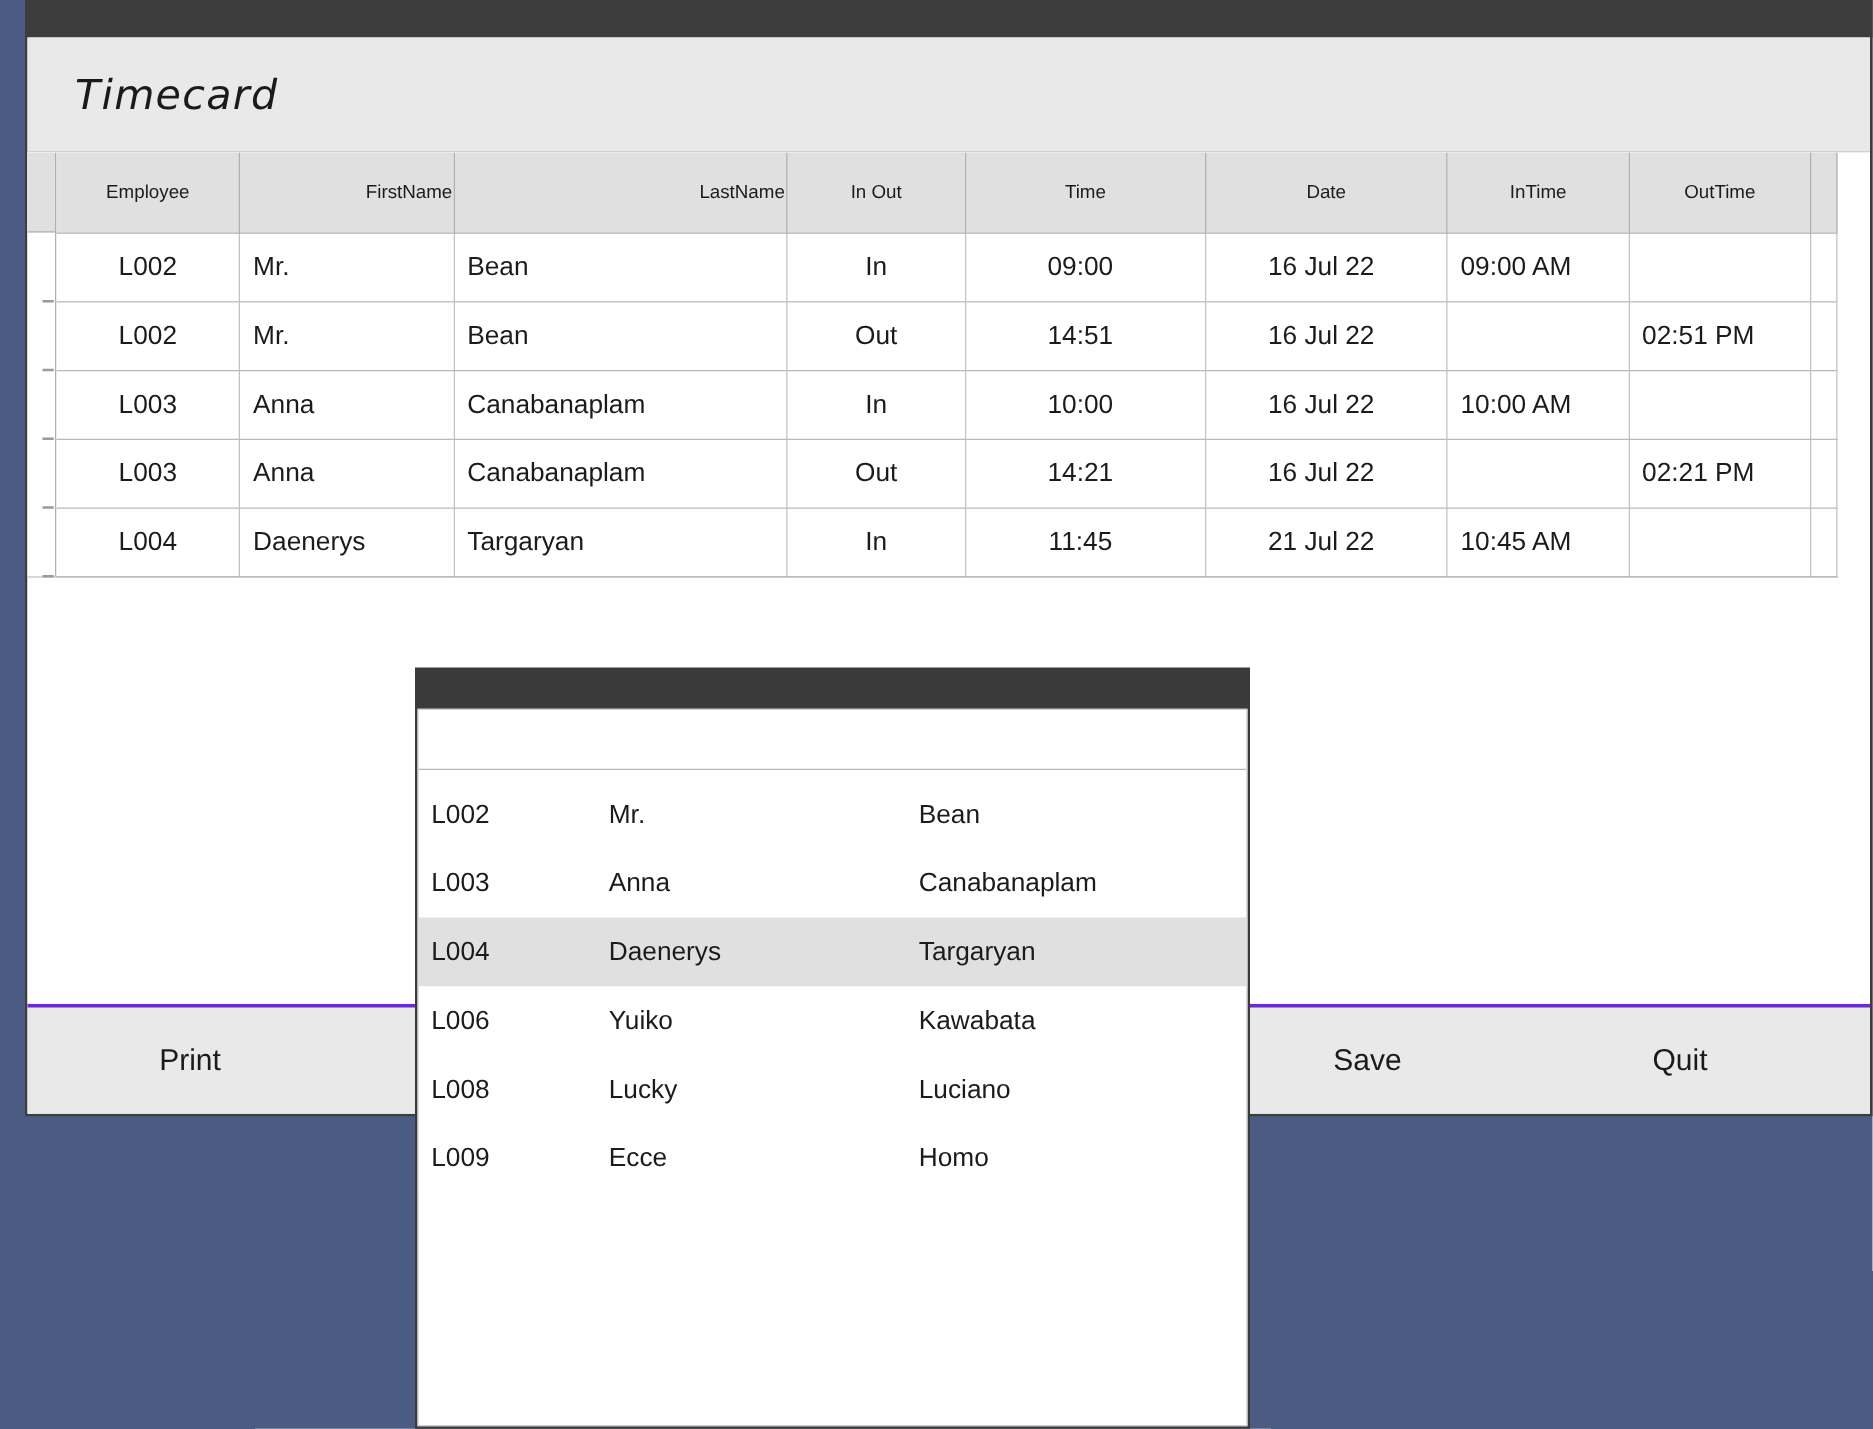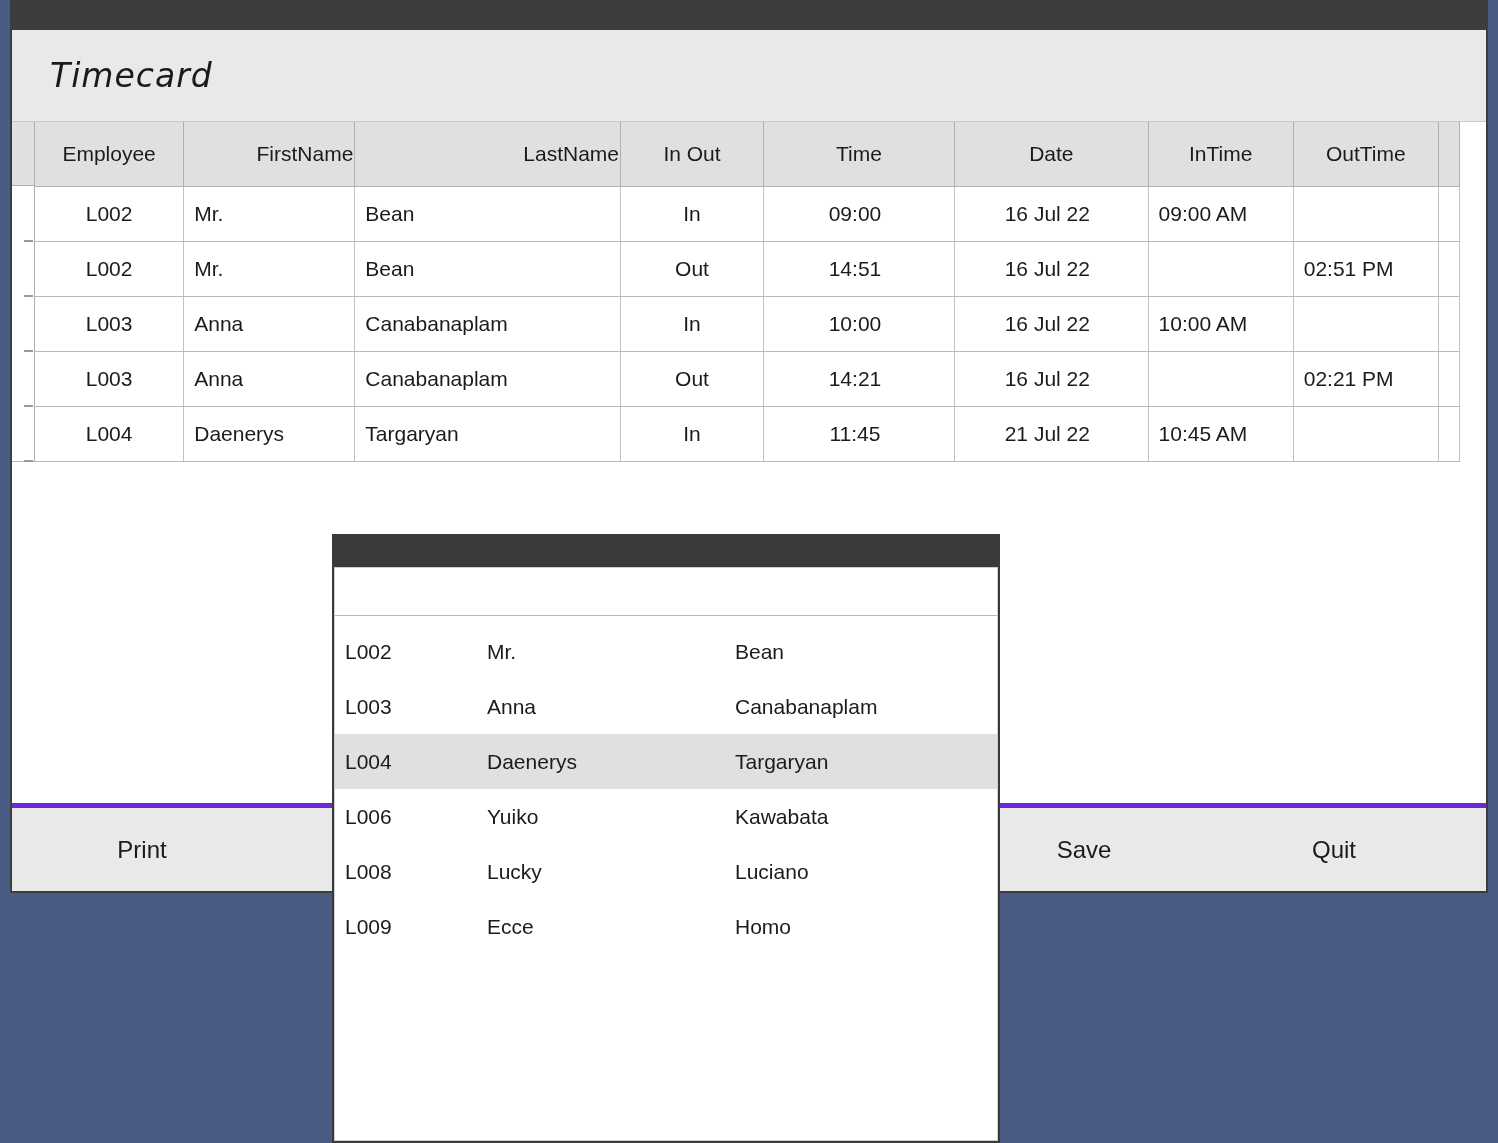--- a/index.html
+++ b/index.html
@@ -11,21 +11,21 @@
     height: 1143px;
     overflow: hidden;
     background: #4a5c83;
     font-family: "Liberation Sans", sans-serif;
     position: relative;
   }
 
   
   #app-window {
     position: absolute;
-    left: 10px;
+    left: 20px;
     top: 0px;
     width: 1478px;
     height: 893px;
     background: #3d3d3d;
     border: 0;
     box-sizing: border-box;
     padding: 30px 2px 2px 2px;
   }
   #window-titlebar {
     position: absolute;
@@ -115,21 +115,21 @@
     flex: 1 1 auto;
     font-size: 21px;
     color: #1b1b1b;
   }
   table.grid th {
     background: #e0e0e0;
     height: 64px;
     border-right: 1px solid #b0b0b0;
     border-bottom: 1px solid #b0b0b0;
     font-weight: normal;
-    font-size: 21px;
+    font-size: 15px;
     color: #1b1b1b;
     box-sizing: border-box;
   }
   table.grid td {
     height: 55px;
     border-right: 1px solid #c2c2c2;
     border-bottom: 1px solid #b9b9b9;
     background: #ffffff;
     box-sizing: border-box;
     padding: 0 10px;
@@ -155,21 +155,21 @@
   td.cell-intime  { background: #f3f3dd; text-align: left; padding-right: 12px; }
   td.cell-outtime { background: #fad7b0; padding-right: 12px; }
   td.cell-empty   { background: #ffffff; }
   td.pad-cell     { border-right: none; background: #ffffff; }
 
   
   #button-bar {
     height: 88px;
     flex: none;
     background: #e9e9e9;
-    border-top: 5px solid #6d28d9;
+    border-top: 3px solid #6d28d9;
     display: flex;
     align-items: center;
     box-sizing: border-box;
   }
   .bar-btn {
     font-size: 24px;
     color: #1b1b1b;
     background: transparent;
     border: none;
     text-align: center;

